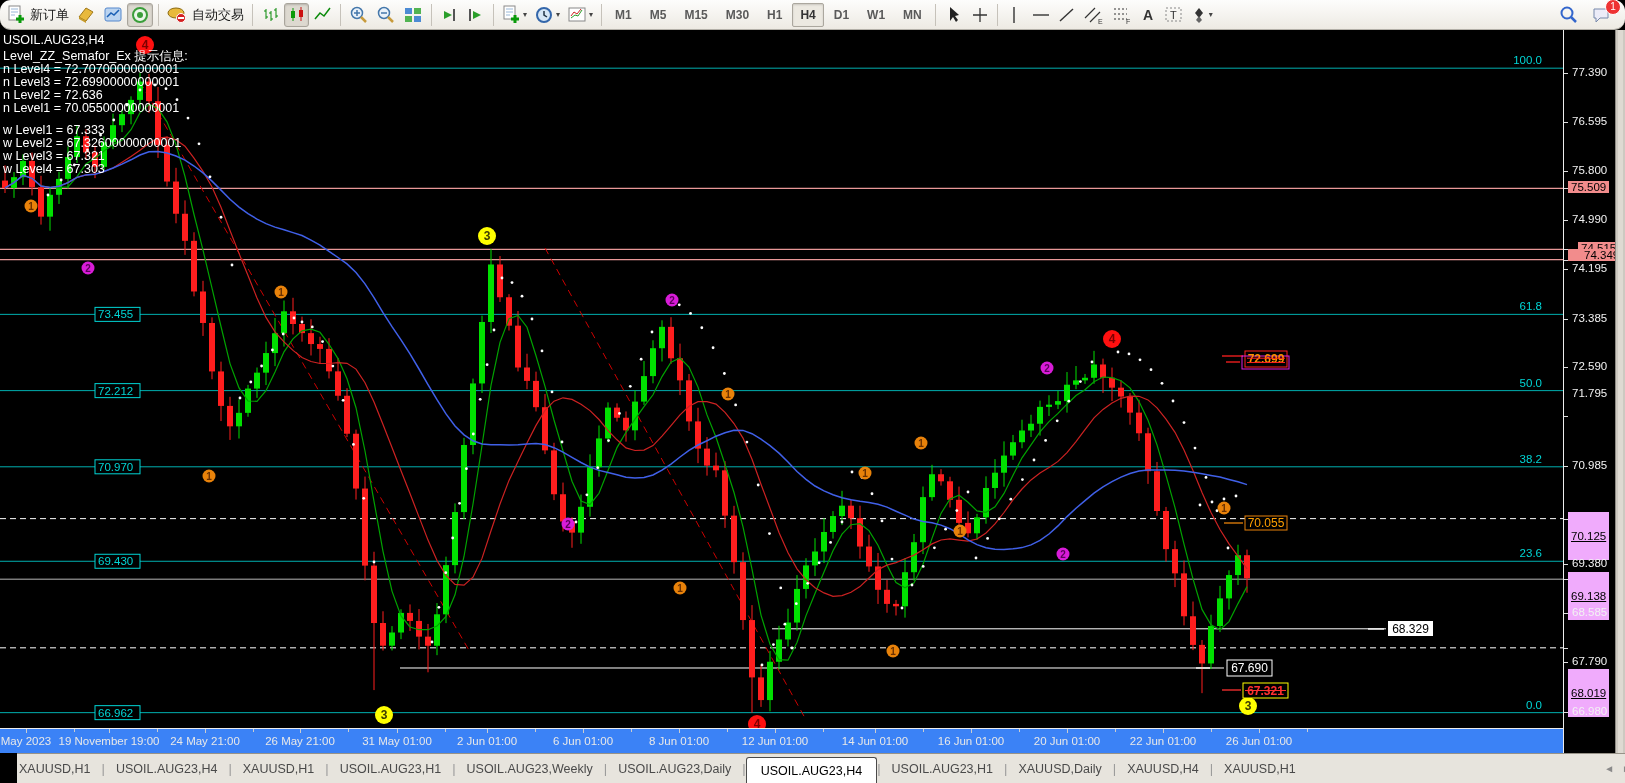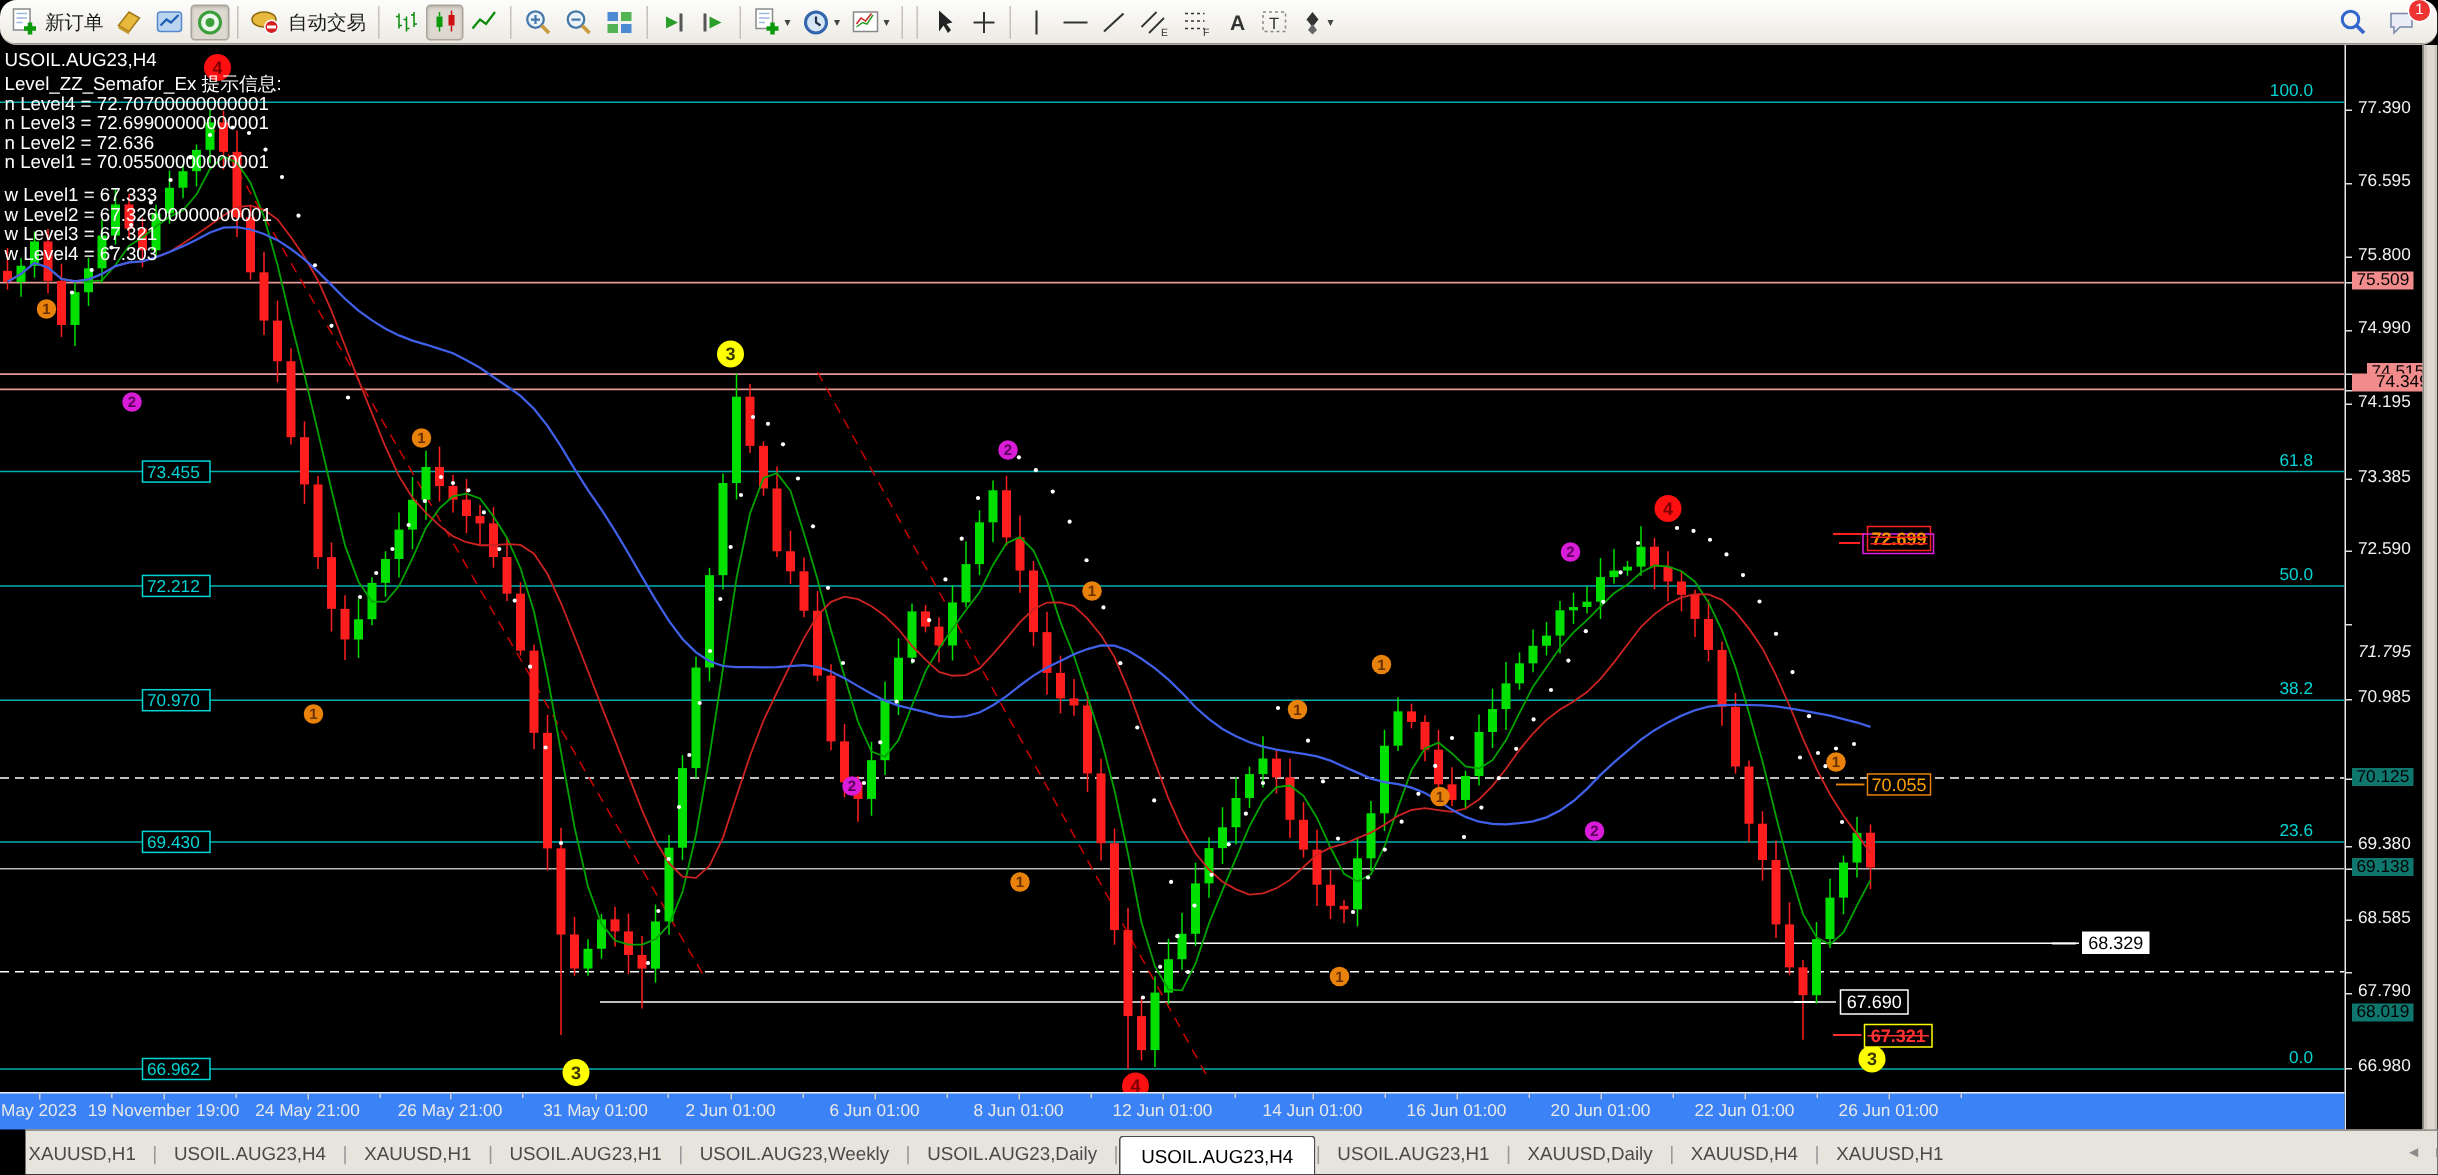--- a/index.html
+++ b/index.html
@@ -20,21 +20,21 @@
   .tf.active{background:#ECE9E1;border:1px solid #ABA79E;box-shadow:inset 0 1px 2px rgba(0,0,0,.15);color:#333;}
   #tb-right{margin-left:auto;display:flex;align-items:center;gap:6px;padding-right:6px;}
   .badge{position:absolute;top:-5px;right:-7px;background:#E33;color:#fff;border-radius:50%;
     width:14px;height:14px;font-size:10px;display:flex;align-items:center;justify-content:center;border:1px solid #fff;}
   
   #chart-svg{position:absolute;top:30px;left:0;}
   #price-axis{position:absolute;top:30px;left:1563px;width:52px;height:723px;background:#000;
     border-left:1px solid #EDEDED;box-sizing:border-box;}
   .ptick{position:absolute;left:8px;color:#F2F2F2;font-size:11.5px;white-space:nowrap;}
   .ptick.pink{background:#F28C8C;color:#000;left:4px;padding:0 3px;}
-  .ptick.wbox{background:#0f766e;color:#000;left:4px;padding:0 3px;}
+  .ptick.wbox{background:#f0abfc;color:#000;left:4px;padding:18px 3px;text-decoration:underline;}
   .tickmark{position:absolute;left:0;width:4px;height:1px;background:#DDD;}
   #right-strip{position:absolute;top:30px;left:1615px;width:10px;height:723px;background:#CDC9C1;
     border-left:1px solid #8E8B84;box-sizing:border-box;}
   #right-strip .inner{position:absolute;top:0;left:2px;width:5px;height:100%;background:#DEDAD2;}
   #time-axis{position:absolute;top:728px;left:0;width:1563px;height:25px;background:#3b82f6;
     border-top:1px solid #EDEDED;box-sizing:border-box;overflow:hidden;}
   .tlabel{position:absolute;top:6px;transform:translateX(-50%);color:#E8E8E8;font-size:11.5px;white-space:nowrap;}
   .ttick{position:absolute;top:0;width:1px;height:4px;background:#CCC;}
   
   #tab-bar{position:absolute;top:753px;left:17px;width:1625px;height:30px;background:#E7E4DD;
@@ -160,20 +160,31 @@
     </div>
     <div class="tbtn">
       <svg width="20" height="20">
           <rect x="2" y="3" width="16" height="13" fill="#fff" stroke="#888"></rect>
           <path d="M4 11l3-4 3 2 4-5" stroke="#CC2222" fill="none"></path>
           <path d="M4 13l4-3 3 1 4-6" stroke="#2A9E2A" fill="none"></path>
         </svg>
       <span class="caret">▾</span>
     </div>
     <div class="sep"></div>
+    <div id="tf-group" style="display:flex;gap:2px;">
+        <div class="tf">M1</div>
+        <div class="tf">M5</div>
+        <div class="tf">M15</div>
+        <div class="tf">M30</div>
+        <div class="tf">H1</div>
+        <div class="tf active">H4</div>
+        <div class="tf">D1</div>
+        <div class="tf">W1</div>
+        <div class="tf">MN</div>
+      </div>
     <div class="sep"></div>
     <div class="tbtn">
       <svg width="19" height="19">
           <polygon points="6,2 6,16 9,12 12,17 14,15 11,11 15,10" fill="#222"></polygon>
         </svg>
     </div>
     <div class="tbtn">
       <svg width="19" height="19">
           <path d="M10 3v14M3 10h14" stroke="#333" stroke-width="1.3"></path>
         </svg>
@@ -756,21 +767,21 @@
       <span class="ptick pink" style="top: 212px; margin-left: 10px;">74.515</span>
       <div class="tickmark" style="top: 230px;"></div>
       <span class="ptick pink" style="top: 219px; padding-left: 16px;">74.349</span>
       <div class="tickmark" style="top: 239px;"></div>
       <span class="ptick" style="top: 232px;">74.195</span>
       <div class="tickmark" style="top: 289px;"></div>
       <span class="ptick" style="top: 282px;">73.385</span>
       <div class="tickmark" style="top: 337px;"></div>
       <span class="ptick" style="top: 330px;">72.590</span>
       <div class="tickmark" style="top: 386px;"></div>
-      <span class="ptick" style="top: 399px; font-style: italic;">71.795</span>
+      <span class="ptick" style="top: 357px;">71.795</span>
       <div class="tickmark" style="top: 436px;"></div>
       <span class="ptick" style="top: 429px;">70.985</span>
       <div class="tickmark" style="top: 489px;"></div>
       <span class="ptick wbox" style="top: 482px;">70.125</span>
       <div class="tickmark" style="top: 534px;"></div>
       <span class="ptick" style="top: 527px;">69.380</span>
       <div class="tickmark" style="top: 549px;"></div>
       <span class="ptick wbox" style="top: 542px;">69.138</span>
       <div class="tickmark" style="top: 583px;"></div>
       <span class="ptick" style="top: 576px;">68.585</span>

